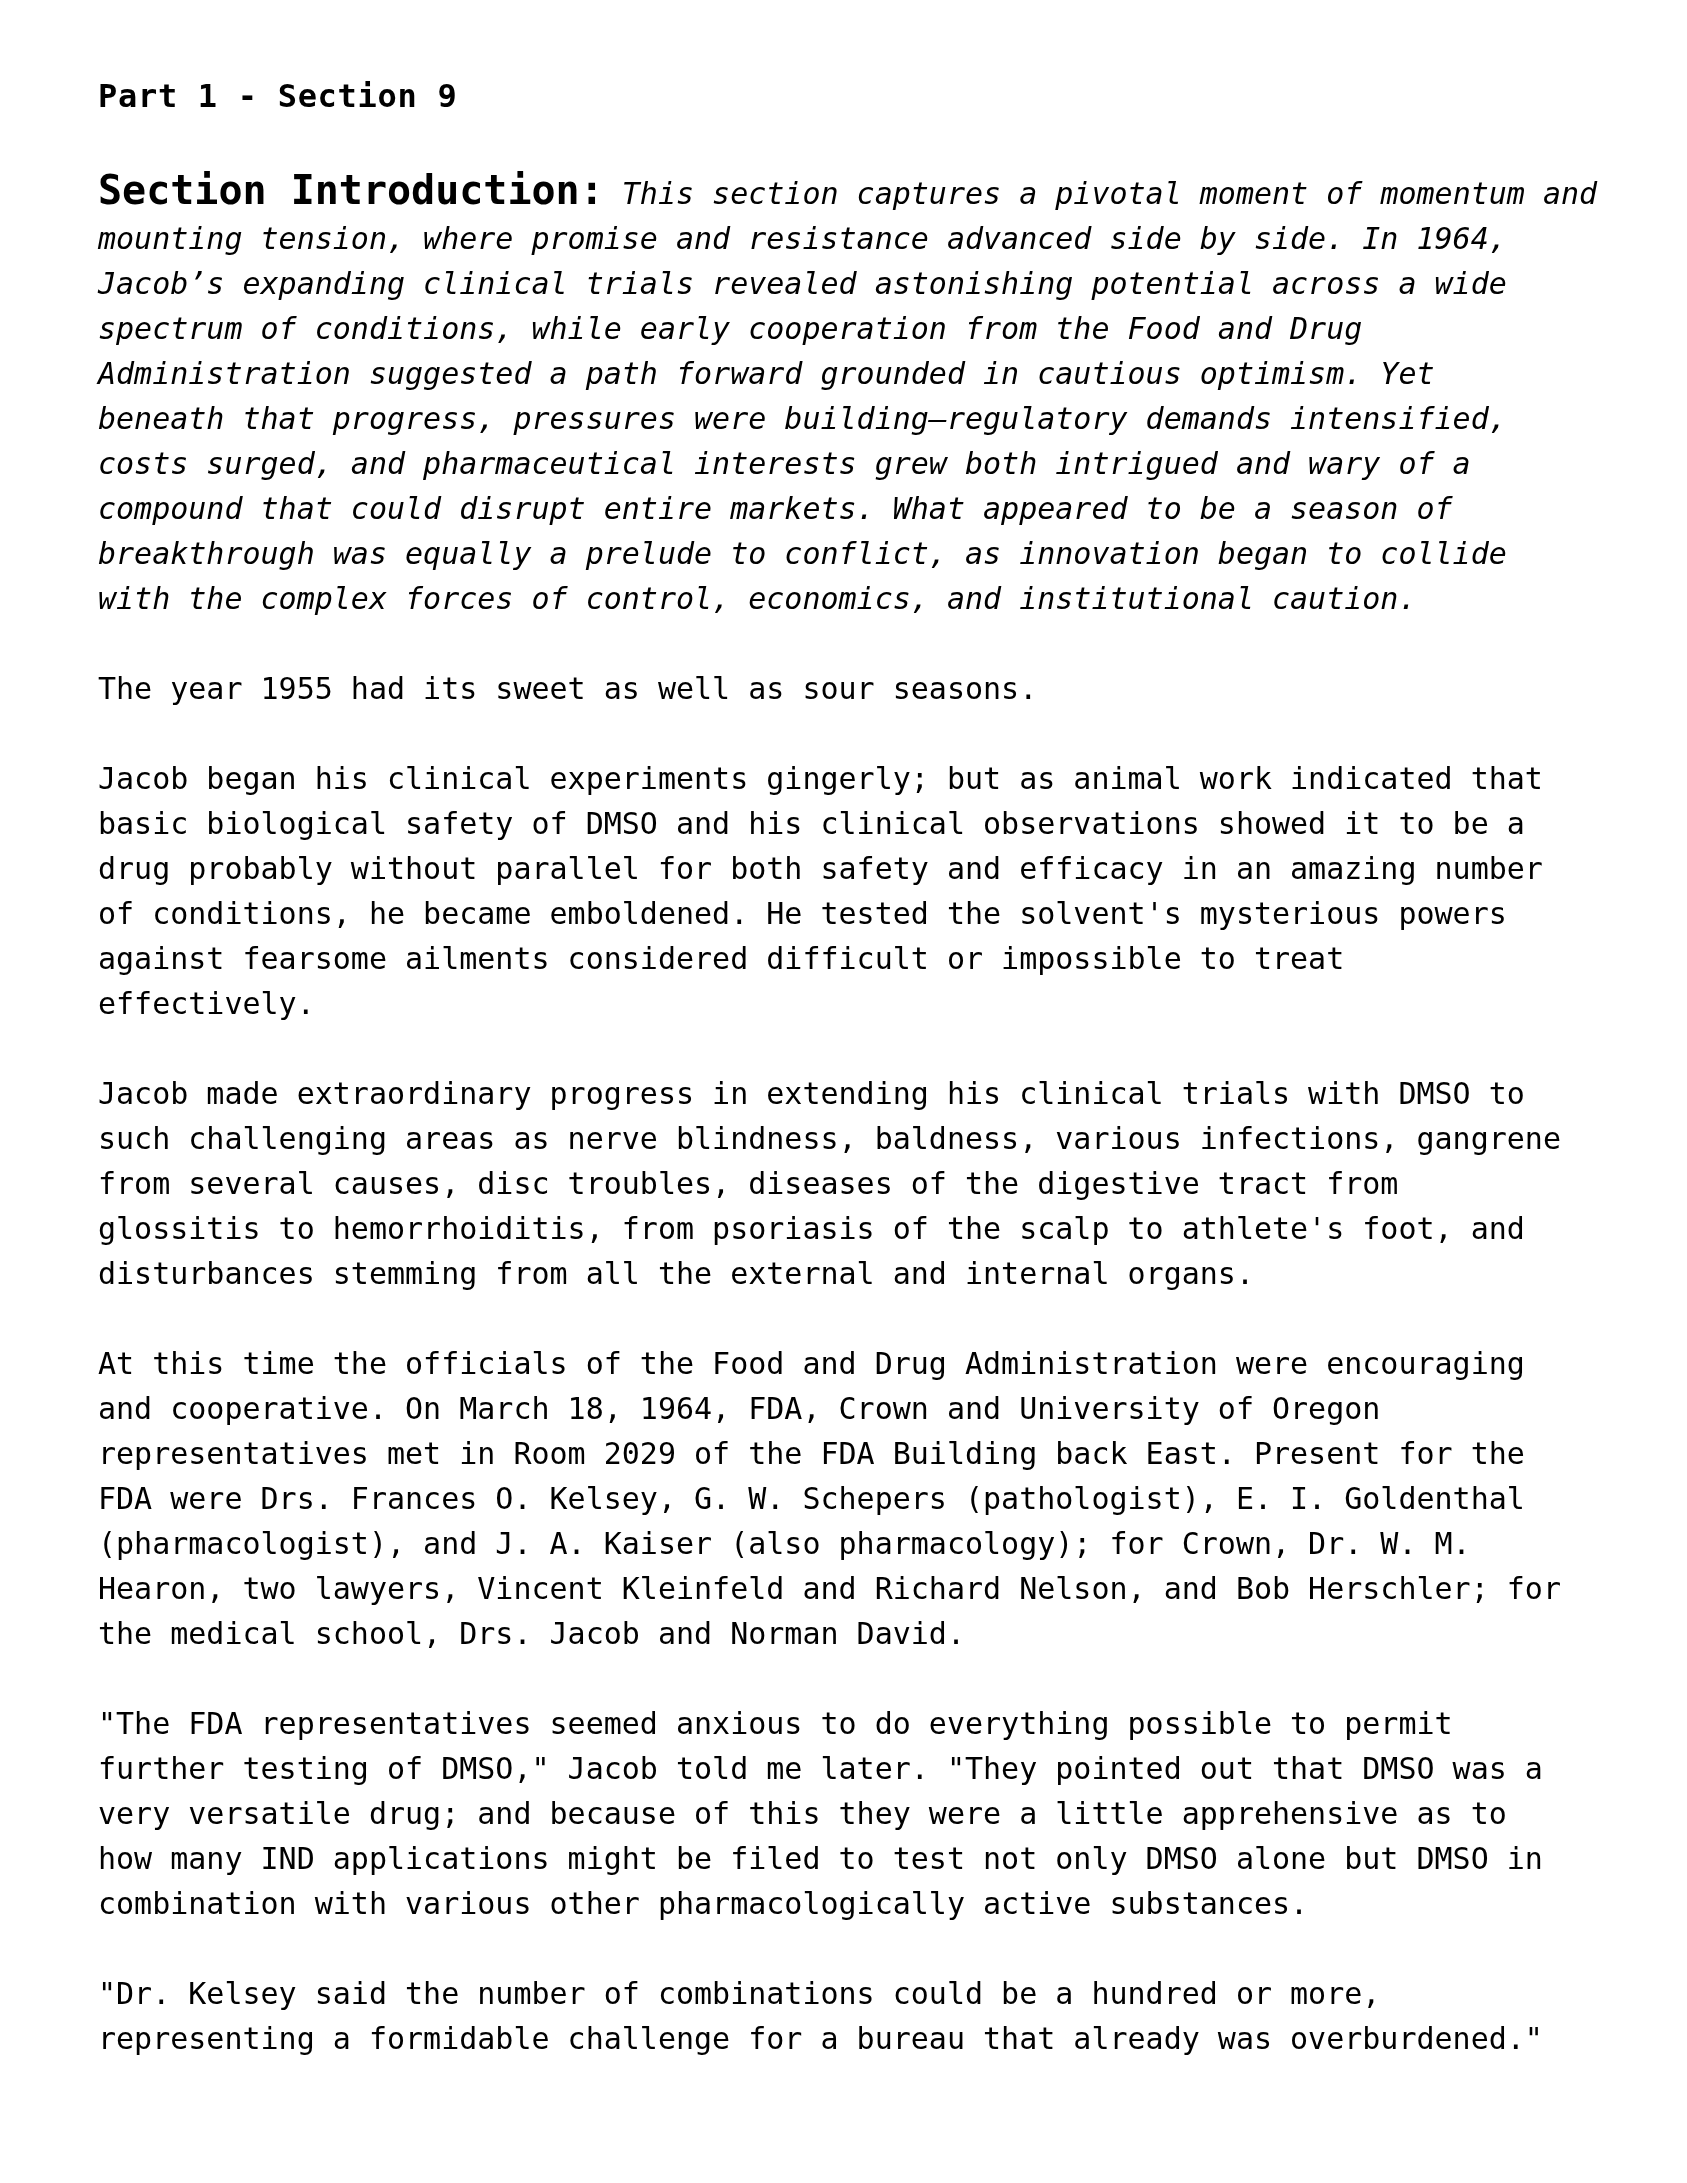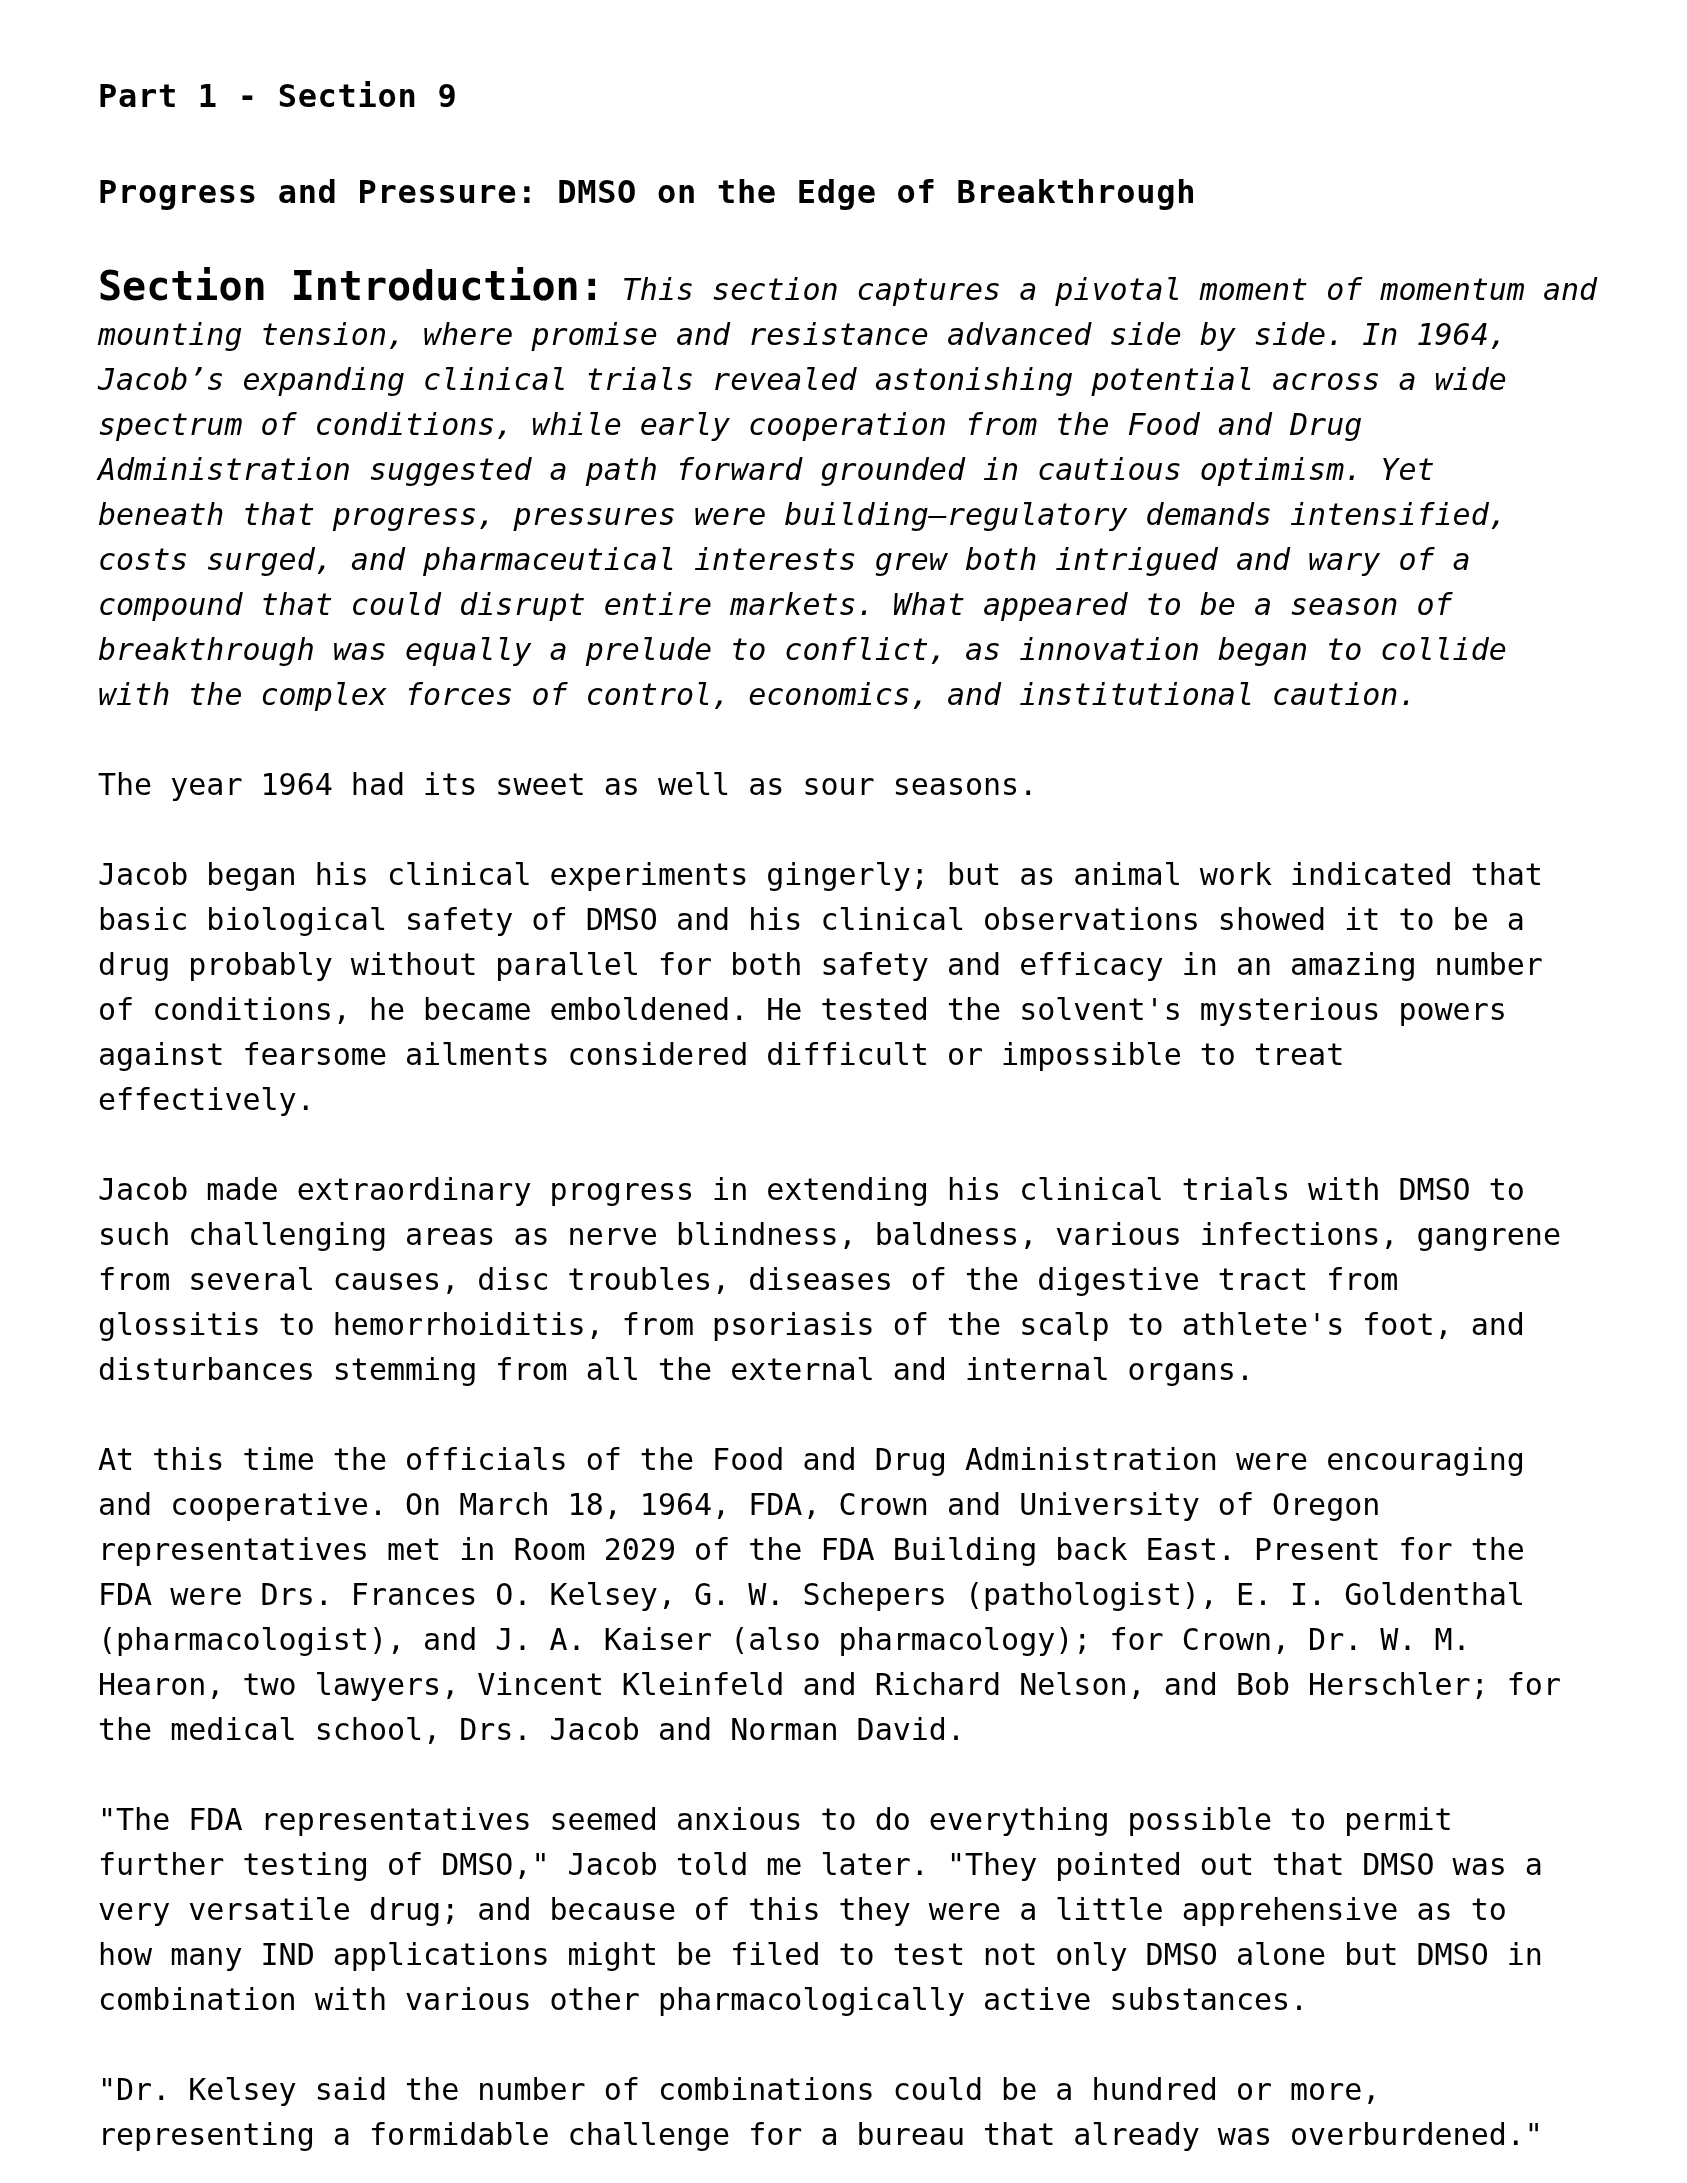--- a/index.html
+++ b/index.html
@@ -38,34 +38,33 @@
   .intro-body {
     font-style: italic;
     line-height: 45px;
   }
 </style>
 </head>
 <body>
 
 <div class="page">
   <div class="h">Part 1 - Section 9</div>
-  <div class="h">Progress and Pressure: DMSO on the Edge of Breakthrough</div>
 
   <div class="para"><span class="intro-label">Section Introduction:</span> <span class="intro-body">This section captures a pivotal moment of momentum and
 mounting tension, where promise and resistance advanced side by side. In 1964,
 Jacob’s expanding clinical trials revealed astonishing potential across a wide
 spectrum of conditions, while early cooperation from the Food and Drug
 Administration suggested a path forward grounded in cautious optimism. Yet
 beneath that progress, pressures were building—regulatory demands intensified,
 costs surged, and pharmaceutical interests grew both intrigued and wary of a
 compound that could disrupt entire markets. What appeared to be a season of
 breakthrough was equally a prelude to conflict, as innovation began to collide
 with the complex forces of control, economics, and institutional caution.</span></div>
 
-  <div class="para">The year 1964 had its sweet as well as sour seasons.</div>
+  <div class="para">The year 1955 had its sweet as well as sour seasons.</div>
   <div class="para">Jacob began his clinical experiments gingerly; but as animal work indicated that
 basic biological safety of DMSO and his clinical observations showed it to be a
 drug probably without parallel for both safety and efficacy in an amazing number
 of conditions, he became emboldened. He tested the solvent's mysterious powers
 against fearsome ailments considered difficult or impossible to treat
 effectively.</div>
   <div class="para">Jacob made extraordinary progress in extending his clinical trials with DMSO to
 such challenging areas as nerve blindness, baldness, various infections, gangrene
 from several causes, disc troubles, diseases of the digestive tract from
 glossitis to hemorrhoiditis, from psoriasis of the scalp to athlete's foot, and

